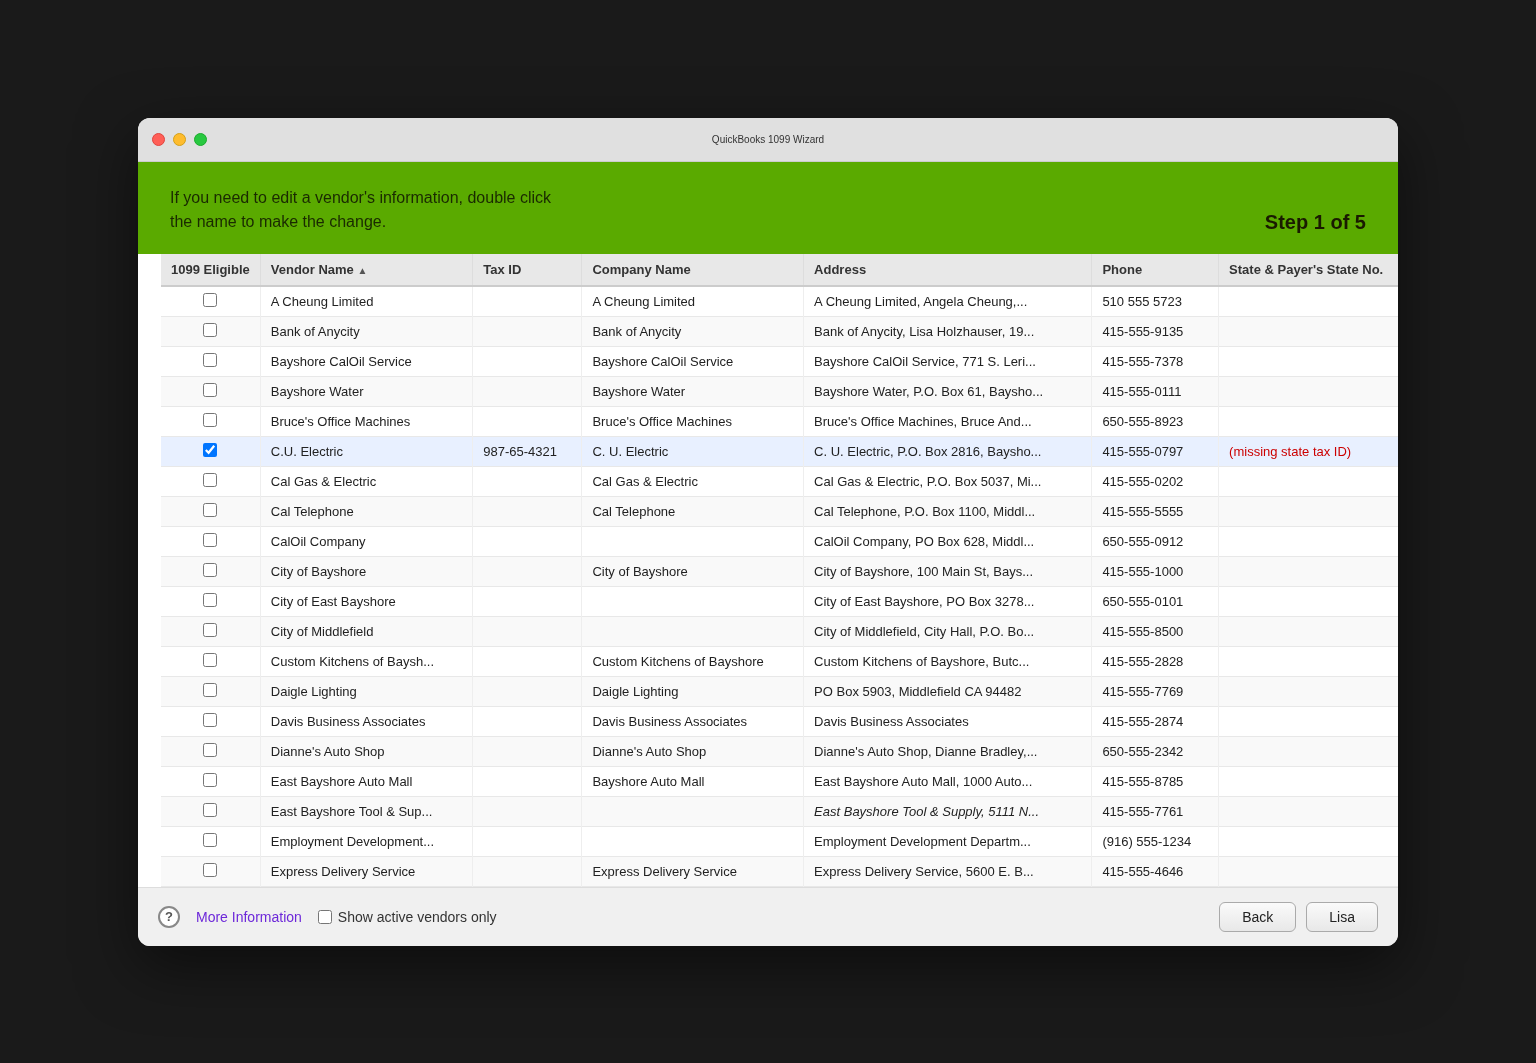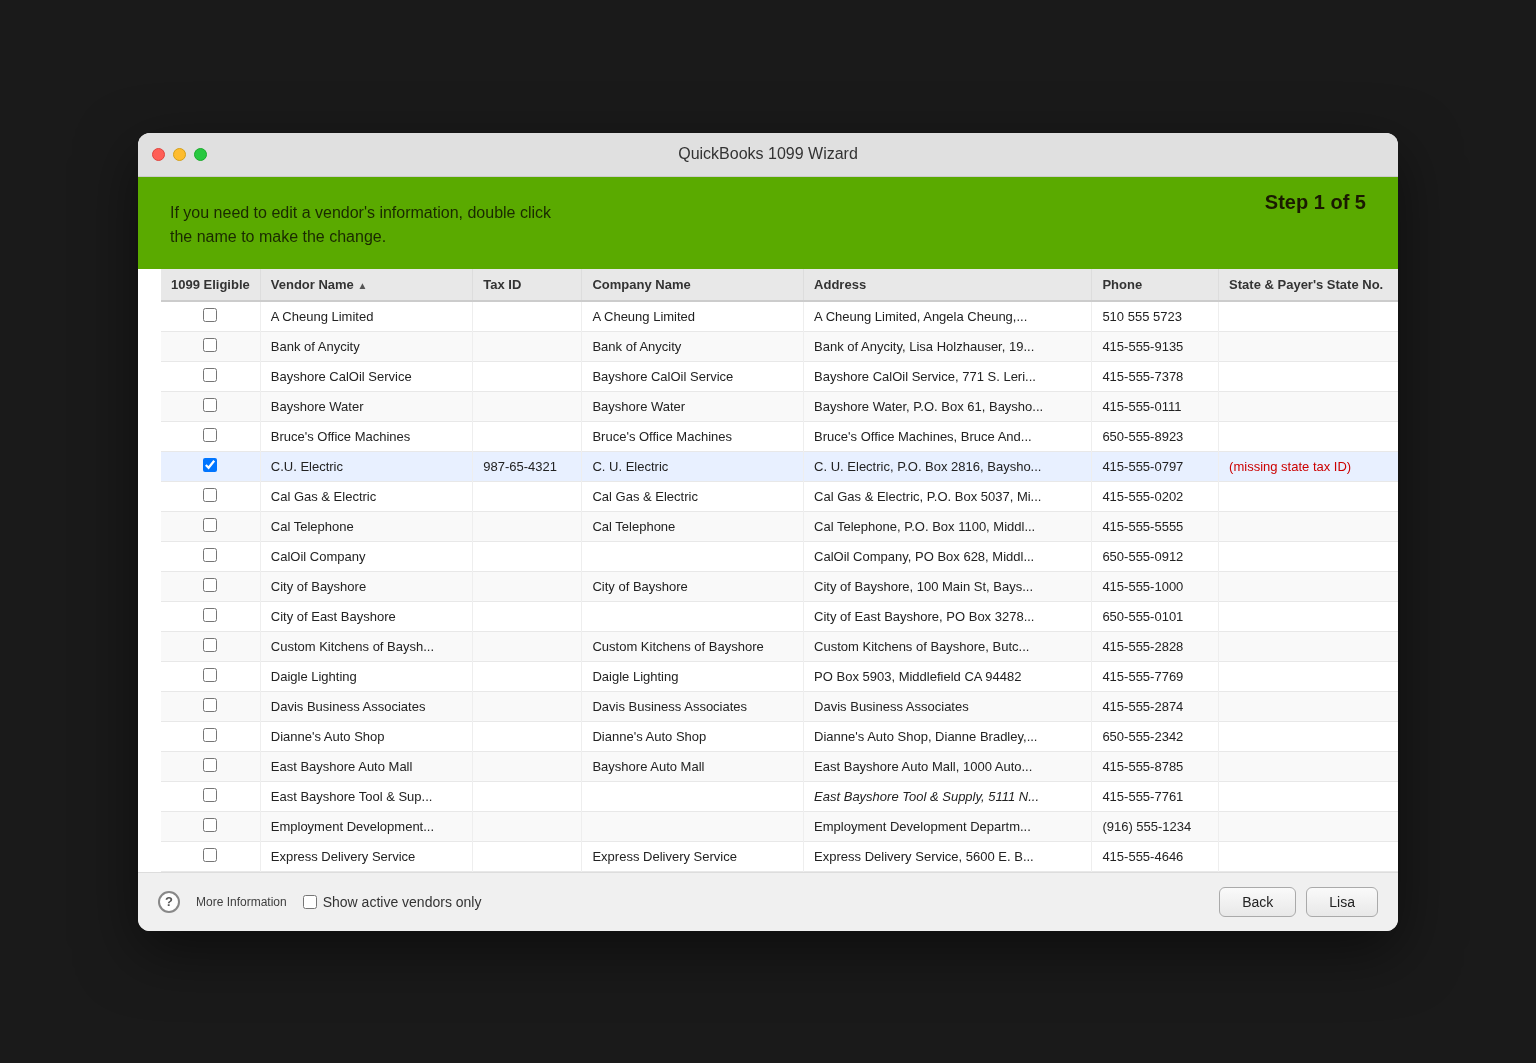--- a/index.html
+++ b/index.html
@@ -24,21 +24,21 @@
       display: flex;
       align-items: center;
       padding: 0 14px;
       border-bottom: 1px solid #ccc;
       position: relative;
     }
     .title-bar-title {
       position: absolute;
       left: 50%;
       transform: translateX(-50%);
-      font-size: 16px;
+      font-size: 10px;
       color: #333;
       font-weight: 500;
     }
     .traffic-lights {
       display: flex;
       gap: 8px;
     }
     .traffic-light {
       width: 13px;
       height: 13px;
@@ -66,20 +66,21 @@
     .header-step {
       text-align: right;
       font-size: 20px;
       font-weight: 600;
       color: #1a1a00;
       margin-top: -10px;
     }
     .header-bottom {
       display: flex;
       justify-content: space-between;
+      align-items: flex-end;
     }
     .table-container {
       background: white;
       overflow-x: auto;
     }
     table {
       width: 100%;
       border-collapse: collapse;
       font-size: 13px;
       margin-left: 23px;
@@ -152,22 +153,22 @@
       background: white;
       display: flex;
       align-items: center;
       justify-content: center;
       font-size: 13px;
       font-weight: 700;
       color: #555;
       cursor: pointer;
     }
     .more-info-link {
-      color: #404040;
-      font-size: 12px;
+      color: #6d28d9;
+      font-size: 14px;
       cursor: pointer;
       text-decoration: none;
     }
     .show-active {
       display: flex;
       align-items: center;
       gap: 6px;
       font-size: 14px;
       color: #333;
     }
@@ -322,20 +323,29 @@
             <td><input type="checkbox" style=""></td>
             <td style="cursor: pointer;">City of East Bayshore</td>
             <td></td>
             <td></td>
             <td style="max-width: 260px;">City of East Bayshore, PO Box 3278...</td>
             <td>650-555-0101</td>
             <td></td>
           </tr>
           <tr>
             <td><input type="checkbox" style=""></td>
+            <td style="cursor: pointer;">City of Middlefield</td>
+            <td></td>
+            <td></td>
+            <td style="max-width: 260px;">City of Middlefield, City Hall, P.O. Bo...</td>
+            <td>415-555-8500</td>
+            <td></td>
+          </tr>
+          <tr>
+            <td><input type="checkbox" style=""></td>
             <td style="cursor: pointer;">Custom Kitchens of Baysh...</td>
             <td></td>
             <td>Custom Kitchens of Bayshore</td>
             <td style="max-width: 260px;">Custom Kitchens of Bayshore, Butc...</td>
             <td>415-555-2828</td>
             <td></td>
           </tr>
           <tr>
             <td><input type="checkbox" style=""></td>
             <td style="cursor: pointer;">Daigle Lighting</td>

